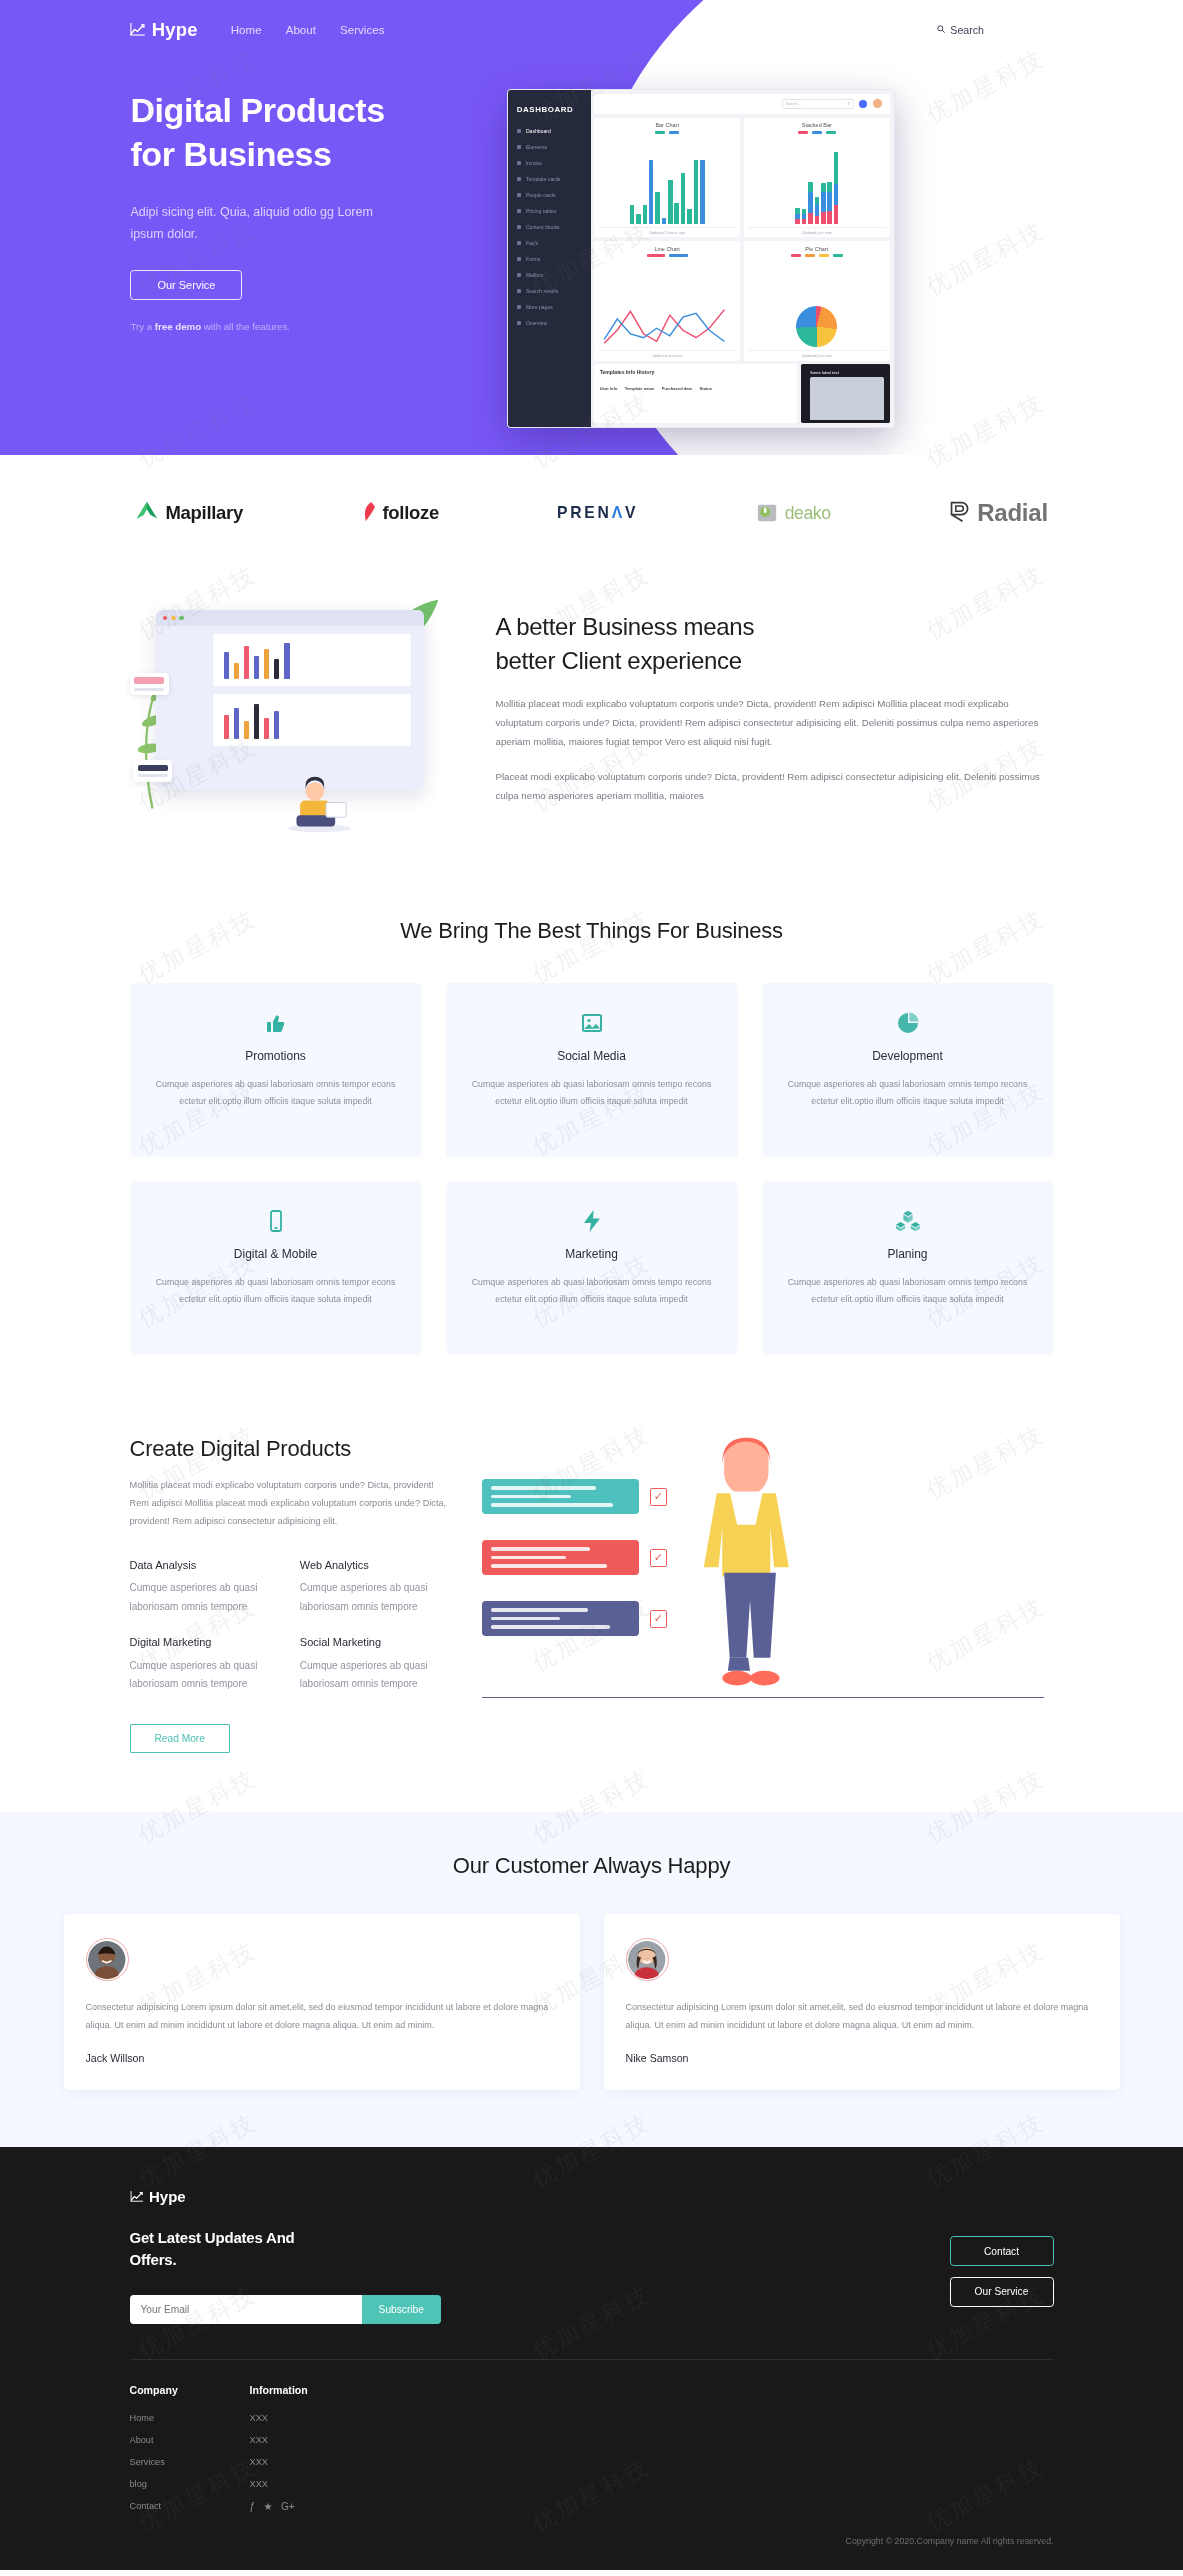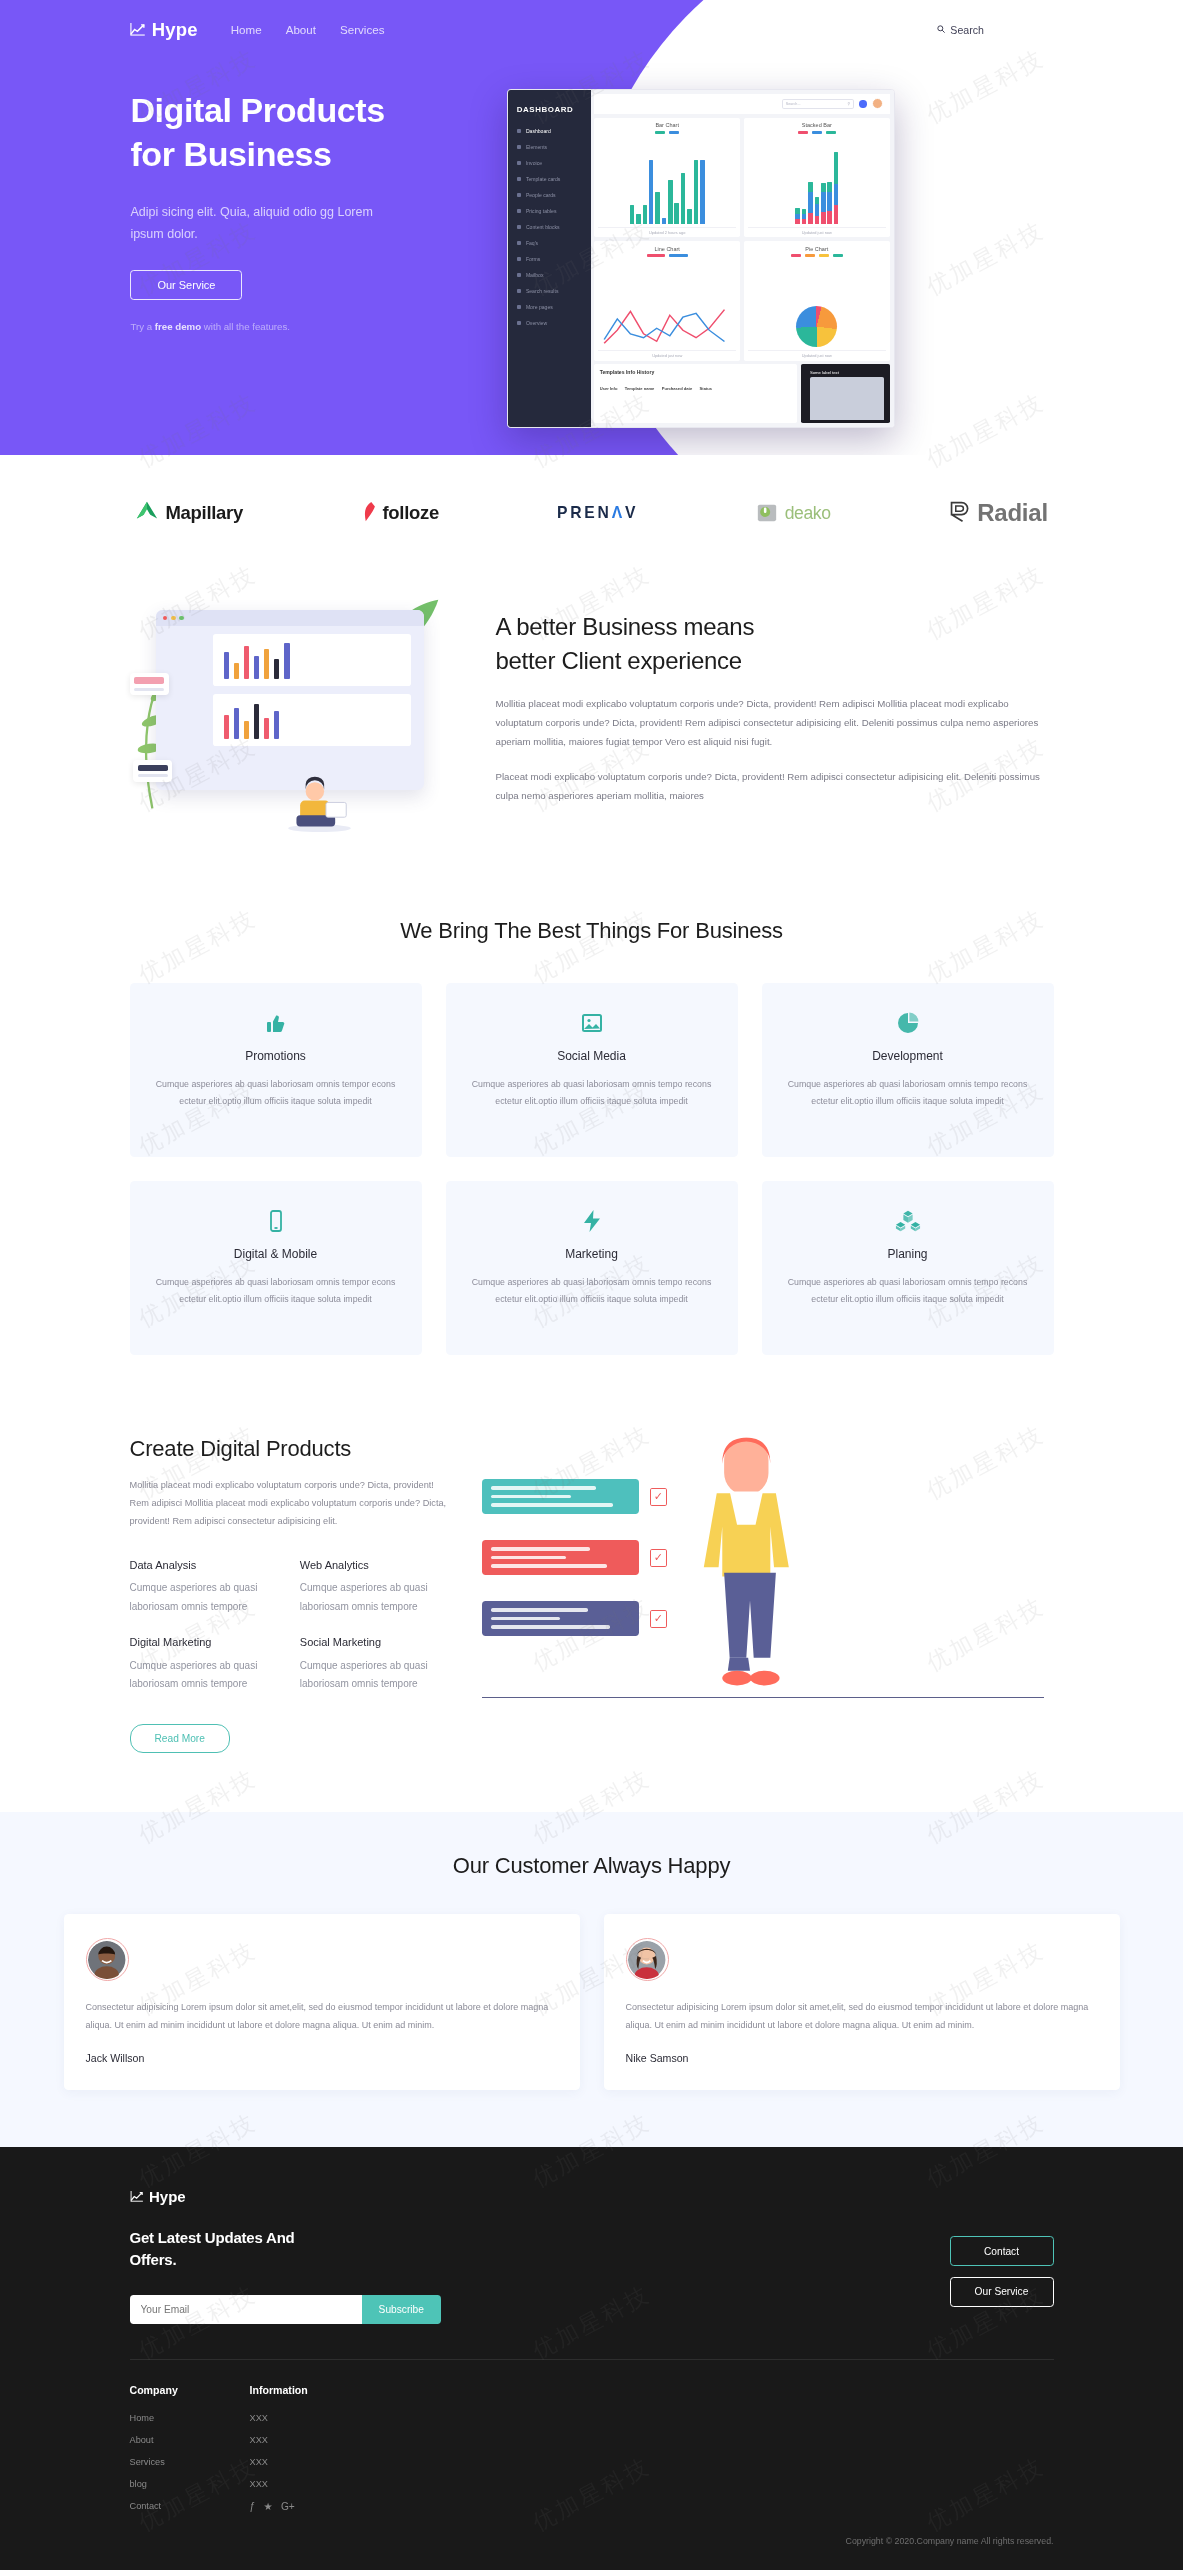--- a/index.html
+++ b/index.html
@@ -190,21 +190,21 @@
   .create { width: 924px; margin: 0 auto; display: flex; gap: 28px; padding: 26px 0 59px; }
   .create-left { width: 324px; flex: none; }
   .create-left h2 { font-size: 22px; font-weight: 500; color: #1d1d1d; letter-spacing: -0.2px; }
   .create-left > p { font-size: 9.2px; line-height: 1.95; color: #8a8a96; margin-top: 15px; }
   .feat-grid { display: grid; grid-template-columns: 1fr 1fr; gap: 20.3px 16.6px; margin-top: 28px; }
   .feat h5 { font-size: 11px; font-weight: 500; color: #2b2b36; }
   .feat p { font-size: 10px; line-height: 1.85; color: #9294a0; margin-top: 8.3px; }
   .btn-readmore {
     display: inline-block; margin-top: 30px;
     border: 0.9px solid #4fc0b4; color: #4fc0b4; background: #fff;
-    padding: 8.3px 24px; border-radius: 13px; font-size: 10.2px;
+    padding: 8.3px 24px; border-radius: 1px; font-size: 10.2px;
     text-decoration: none; font-family: inherit; cursor: pointer;
   }
   .create-art { flex: 1; position: relative; height: 277px; }
   .doc-card { position: absolute; left: 0; width: 157px; height: 35px; border-radius: 3.7px; padding: 7.4px 9.2px; }
   .doc-card i { display: block; background: rgba(255,255,255,.85); height: 3.7px; border-radius: 1.8px; margin-bottom: 4.6px; }
   .tick { position: absolute; width: 17.6px; height: 17.6px; border: 1.5px solid #ef5b5b; border-radius: 1.8px; color: #ef5b5b; font-size: 11px; display: flex; align-items: center; justify-content: center; background:#fff; }
   .ground { position: absolute; left: 0; right: 9.2px; top: 261px; height: 1.4px; background: #5b5f8a; }
 
   
   .testi-sec { background: #f5f8ff; padding: 41px 0 57px; }

